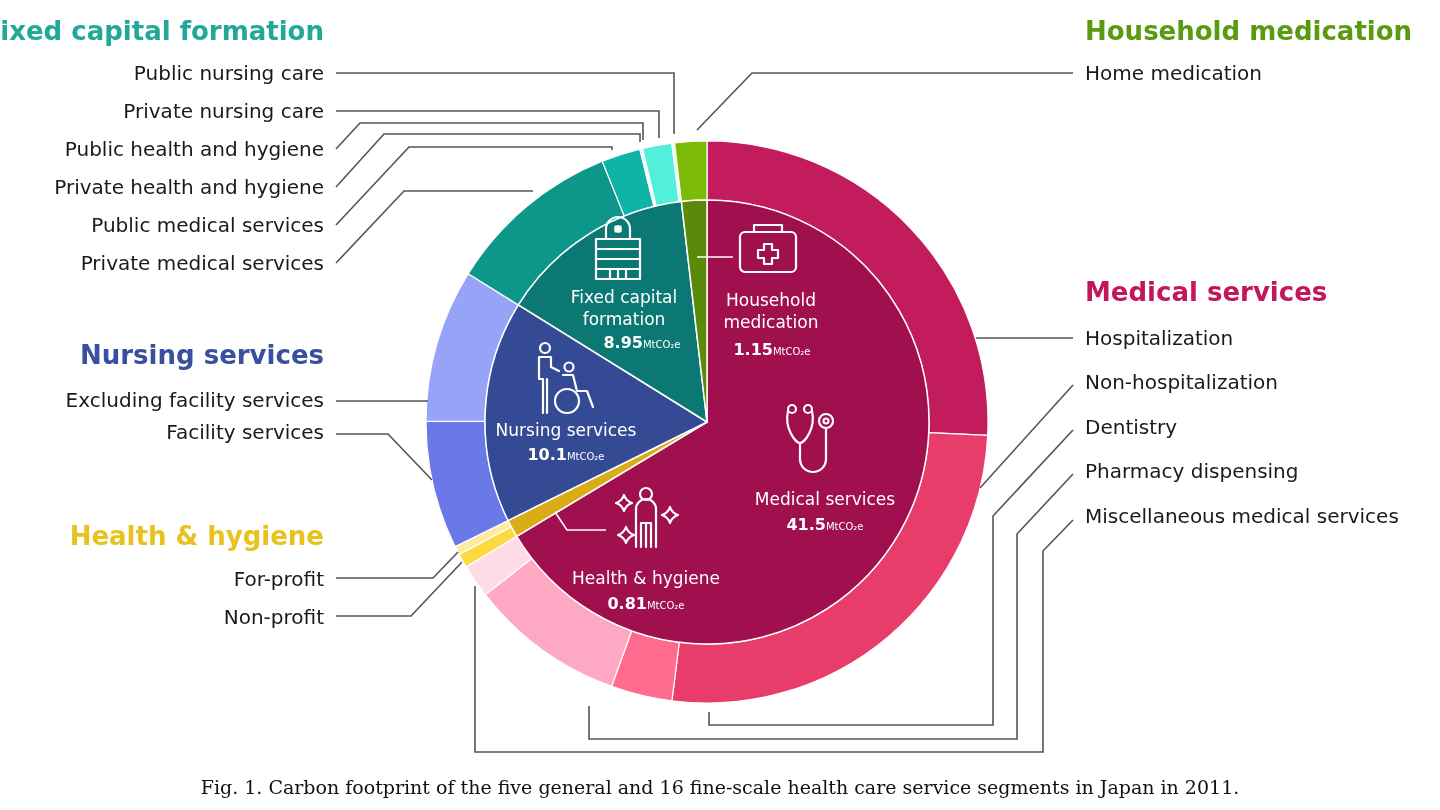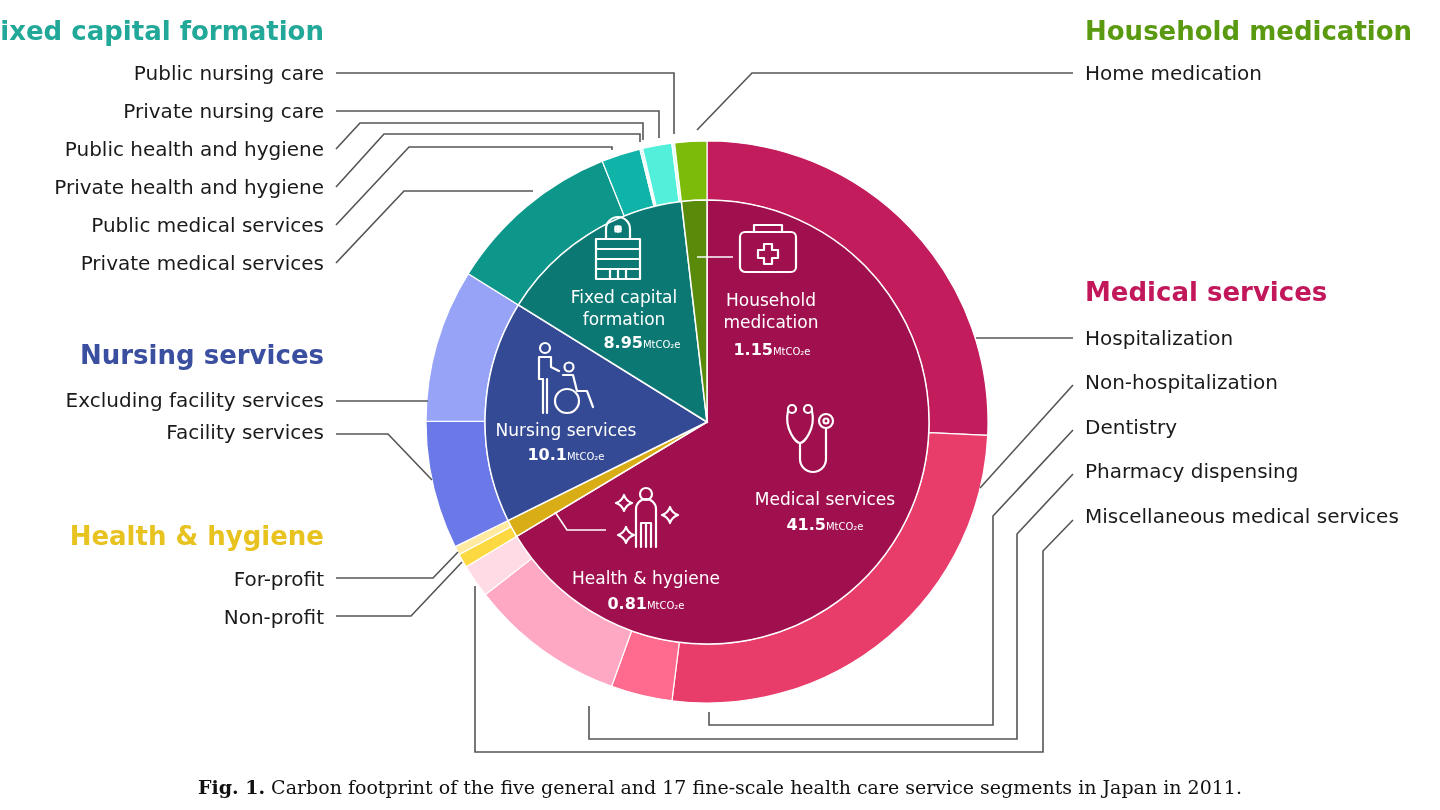--- a/index.html
+++ b/index.html
@@ -5,21 +5,21 @@
   html, body { margin: 0; padding: 0; background: #ffffff; }
   body { width: 1440px; height: 810px; position: relative; overflow: hidden; font-family: "DejaVu Sans", sans-serif; }
   #chart { position: absolute; left: 0; top: 0; }
   .cat-title { font-family: "DejaVu Sans", sans-serif; font-weight: bold; font-size: 26px; }
   .sub-label { font-family: "DejaVu Sans", sans-serif; font-size: 20px; fill: #1a1a1a; }
   .inner-label { font-family: "DejaVu Sans", sans-serif; font-size: 17px; fill: #ffffff; }
   .inner-value { font-family: "DejaVu Sans", sans-serif; font-size: 16px; fill: #ffffff; font-weight: bold; }
   .inner-unit { font-size: 10px; font-weight: normal; }
   .leader { fill: none; stroke: #555555; stroke-width: 1.6; }
   .caption { position: absolute; left: 0; width: 1440px; top: 776px; text-align: center; font-family: "DejaVu Serif", serif; font-size: 19px; color: #111; }
-  .caption b { font-weight: bold; }
+  .caption b { font-weight: normal; }
   .icon { fill: none; stroke: #ffffff; stroke-width: 2.2; stroke-linejoin: round; stroke-linecap: round; }
 </style>
 </head>
 <body>
 
 <svg id="chart" width="1440" height="770" viewBox="0 0 1440 770" xmlns="http://www.w3.org/2000/svg">
   <g id="outer-ring">
       <path d="M707,141 A281,281 0 0 1 987.6831461022031,435.3405957201819 L928.749674144801,432.53954537323983 A222,222 0 0 0 707,200 Z" fill="#c21c5d" stroke="#ffffff" stroke-width="1.2"></path>
       <path d="M987.6831461022031,435.3405957201819 A281,281 0 0 1 671.9270803865536,700.8026009738587 L679.2911453587718,642.2639765700949 A222,222 0 0 0 928.749674144801,432.53954537323983 Z" fill="#e83c6a" stroke="#ffffff" stroke-width="1.2"></path>
       <path d="M671.9270803865536,700.8026009738587 A281,281 0 0 1 611.6299722490097,686.320937132826 L631.6542841255522,630.8229467739764 A222,222 0 0 0 679.2911453587718,642.2639765700949 Z" fill="#ff6b8e" stroke="#ffffff" stroke-width="1.2"></path>
@@ -152,13 +152,13 @@
 
     <text class="cat-title" x="1085" y="301" fill="#c2185b">Medical services</text>
     <text class="sub-label" x="1085" y="345">Hospitalization</text>
     <text class="sub-label" x="1085" y="389">Non-hospitalization</text>
     <text class="sub-label" x="1085" y="434">Dentistry</text>
     <text class="sub-label" x="1085" y="478">Pharmacy dispensing</text>
     <text class="sub-label" x="1085" y="523">Miscellaneous medical services</text>
   </g>
 </svg>
 
-<div class="caption"><b>Fig. 1.</b><span> Carbon footprint of the five general and 17 fine-scale health care service segments in Japan in 2011.</span></div>
+<div class="caption"><b>Fig. 1.</b><span> Carbon footprint of the five general and 16 fine-scale health care service segments in Japan in 2011.</span></div>
 
 </body></html>

